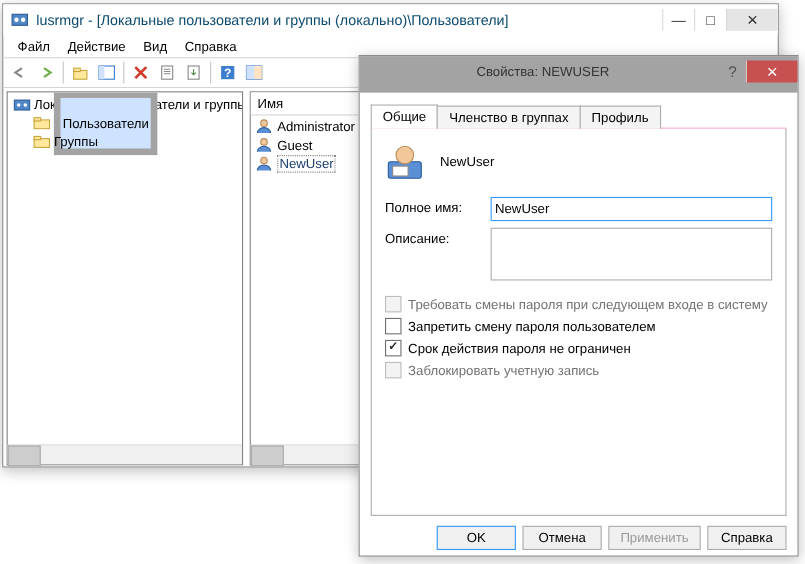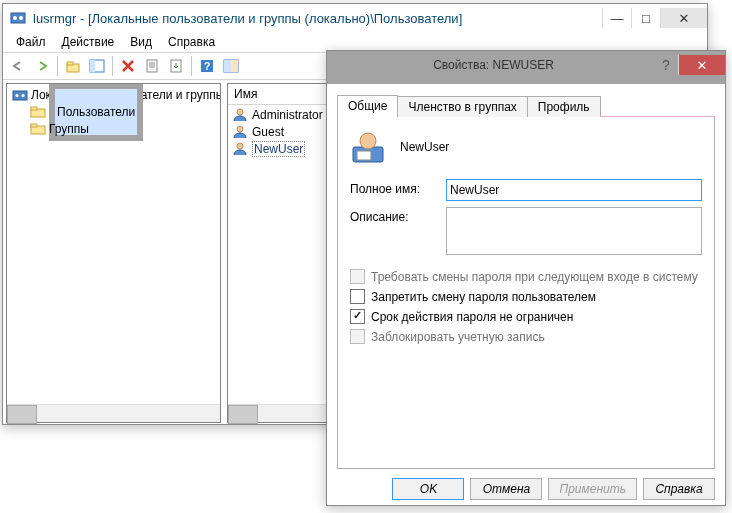--- a/index.html
+++ b/index.html
@@ -55,21 +55,21 @@
   .formrow label{width:96px;padding-top:3px}
   .txt{flex:1;border:1px solid #7a9ac7;height:18px;padding:1px 3px;font:inherit;outline:none}
   .txt.sel{border:1px solid #3399ff}
   .txtm{flex:1;border:1px solid #adadad;height:42px;resize:none;font:inherit;padding:2px 3px}
   .chkgrp{margin-top:14px}
   .chkrow{display:flex;align-items:center;gap:6px;margin:5px 0;font-size:12px}
   .chkrow.dis{color:#737373}
   .chk{width:13px;height:13px;border:1px solid #707070;background:#fff;display:inline-flex;align-items:center;justify-content:center;font-size:11px;line-height:1}
   .chkrow.dis .chk{border-color:#bdbdbd;background:#f3f3f3;color:#bdbdbd}
   .chk.checked::after{content:"✓";color:#222;font-weight:bold;position:relative;top:-1px}
-  .dlgfoot{height:42px;display:flex;align-items:center;justify-content:flex-end;gap:6px;padding:0 10px;font-style:italic;}
+  .dlgfoot{height:42px;display:flex;align-items:center;justify-content:flex-end;gap:6px;padding:0 10px;}
   .btn{min-width:72px;height:22px;border:1px solid #adadad;background:#f0f0f0;font:inherit;padding:0 10px}
   .btn.def{border:1px solid #3399ff}
   .btn:disabled{color:#9a9a9a}
   .qmark{width:24px;display:flex;justify-content:center;font-size:14px;color:#535353}
 </style>
 </head>
 <body>
 
 <div id="wMain" class="window">
   <div class="titlebar">

